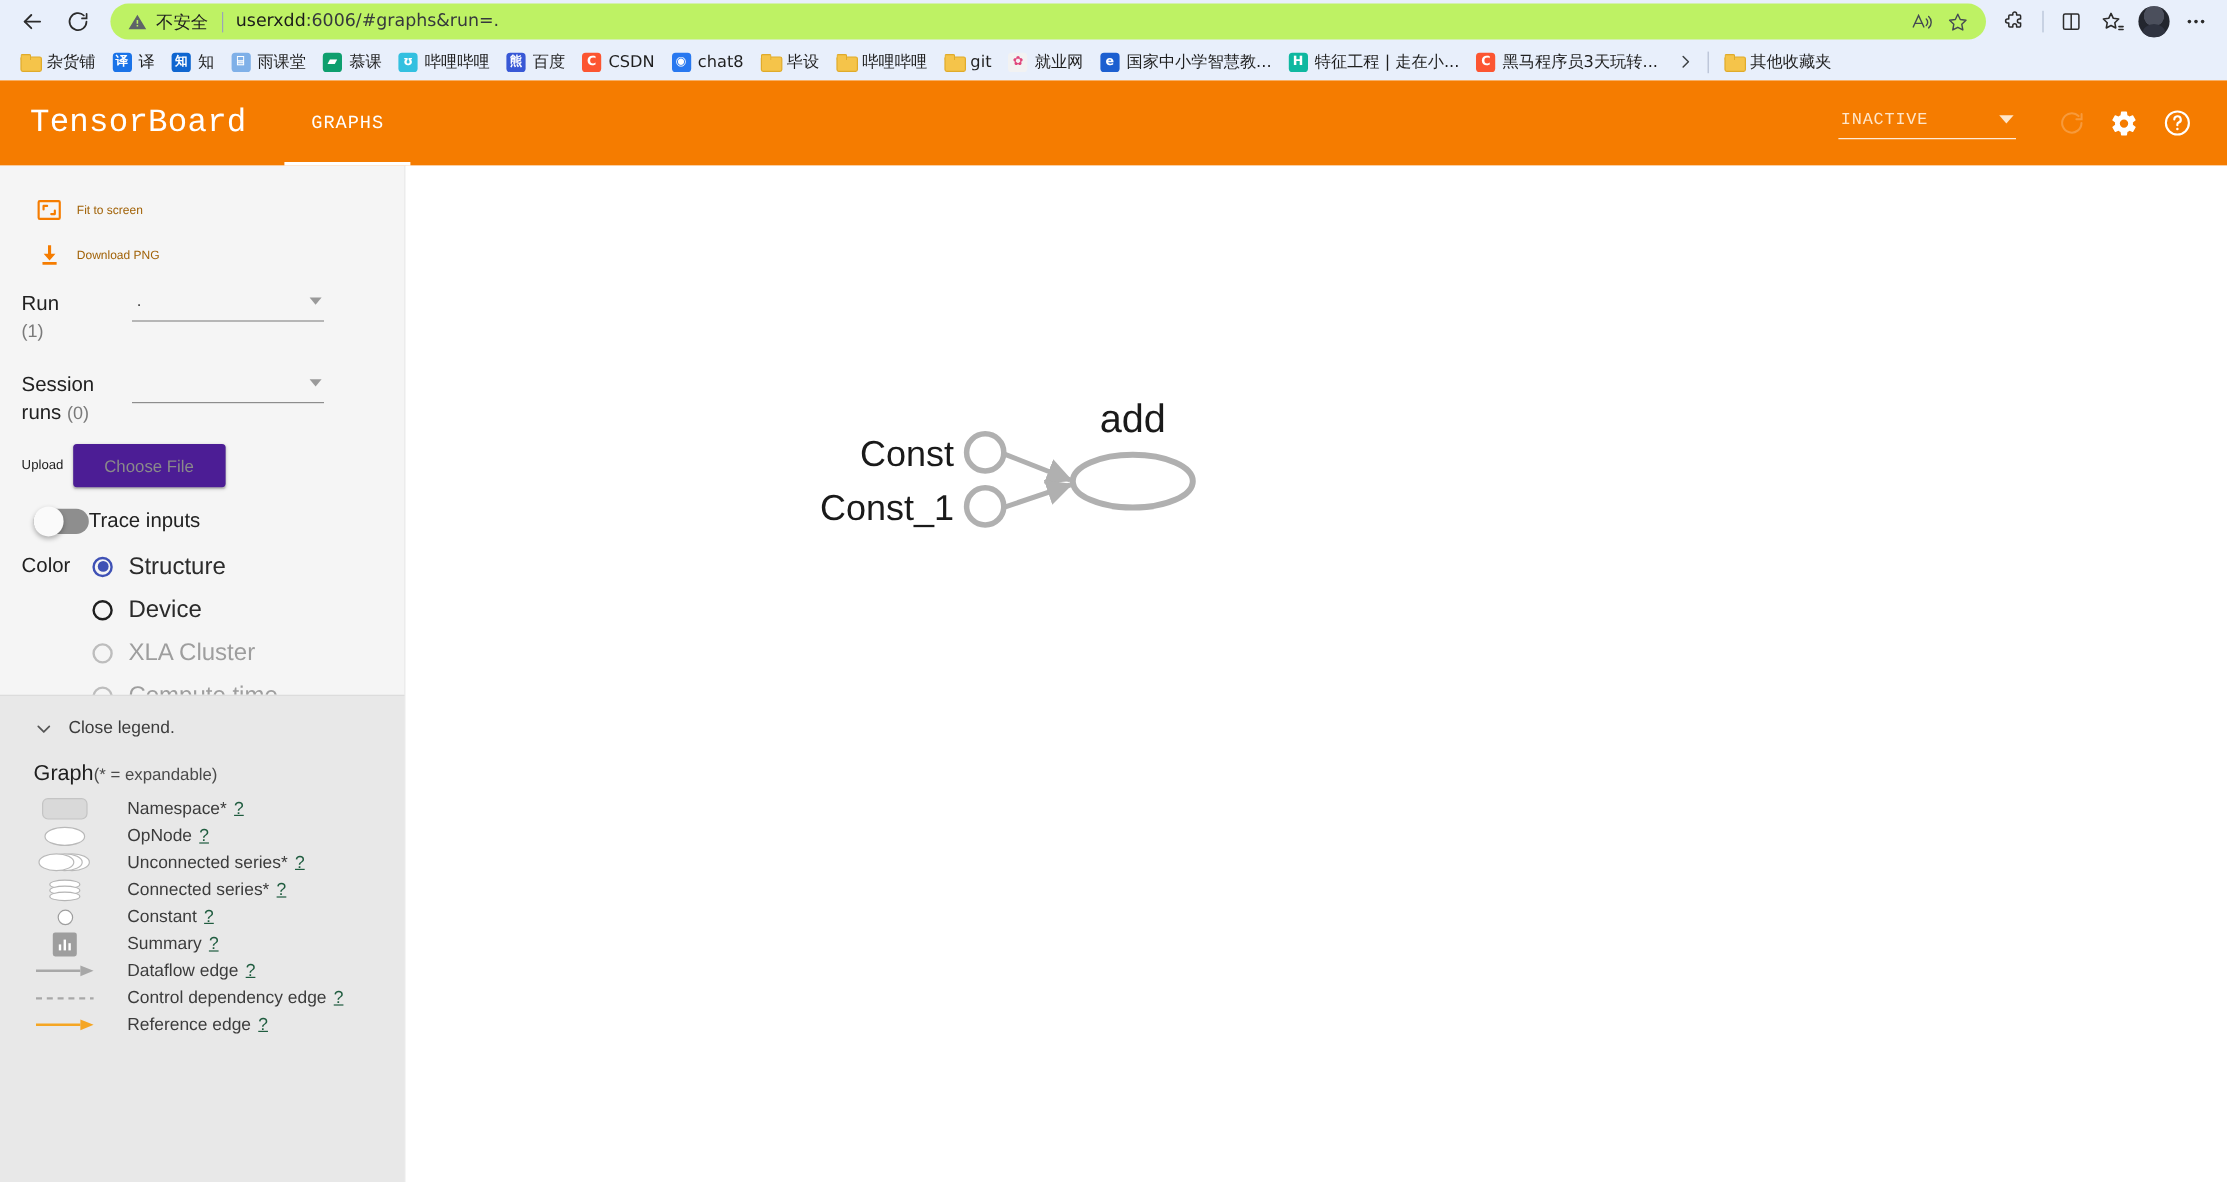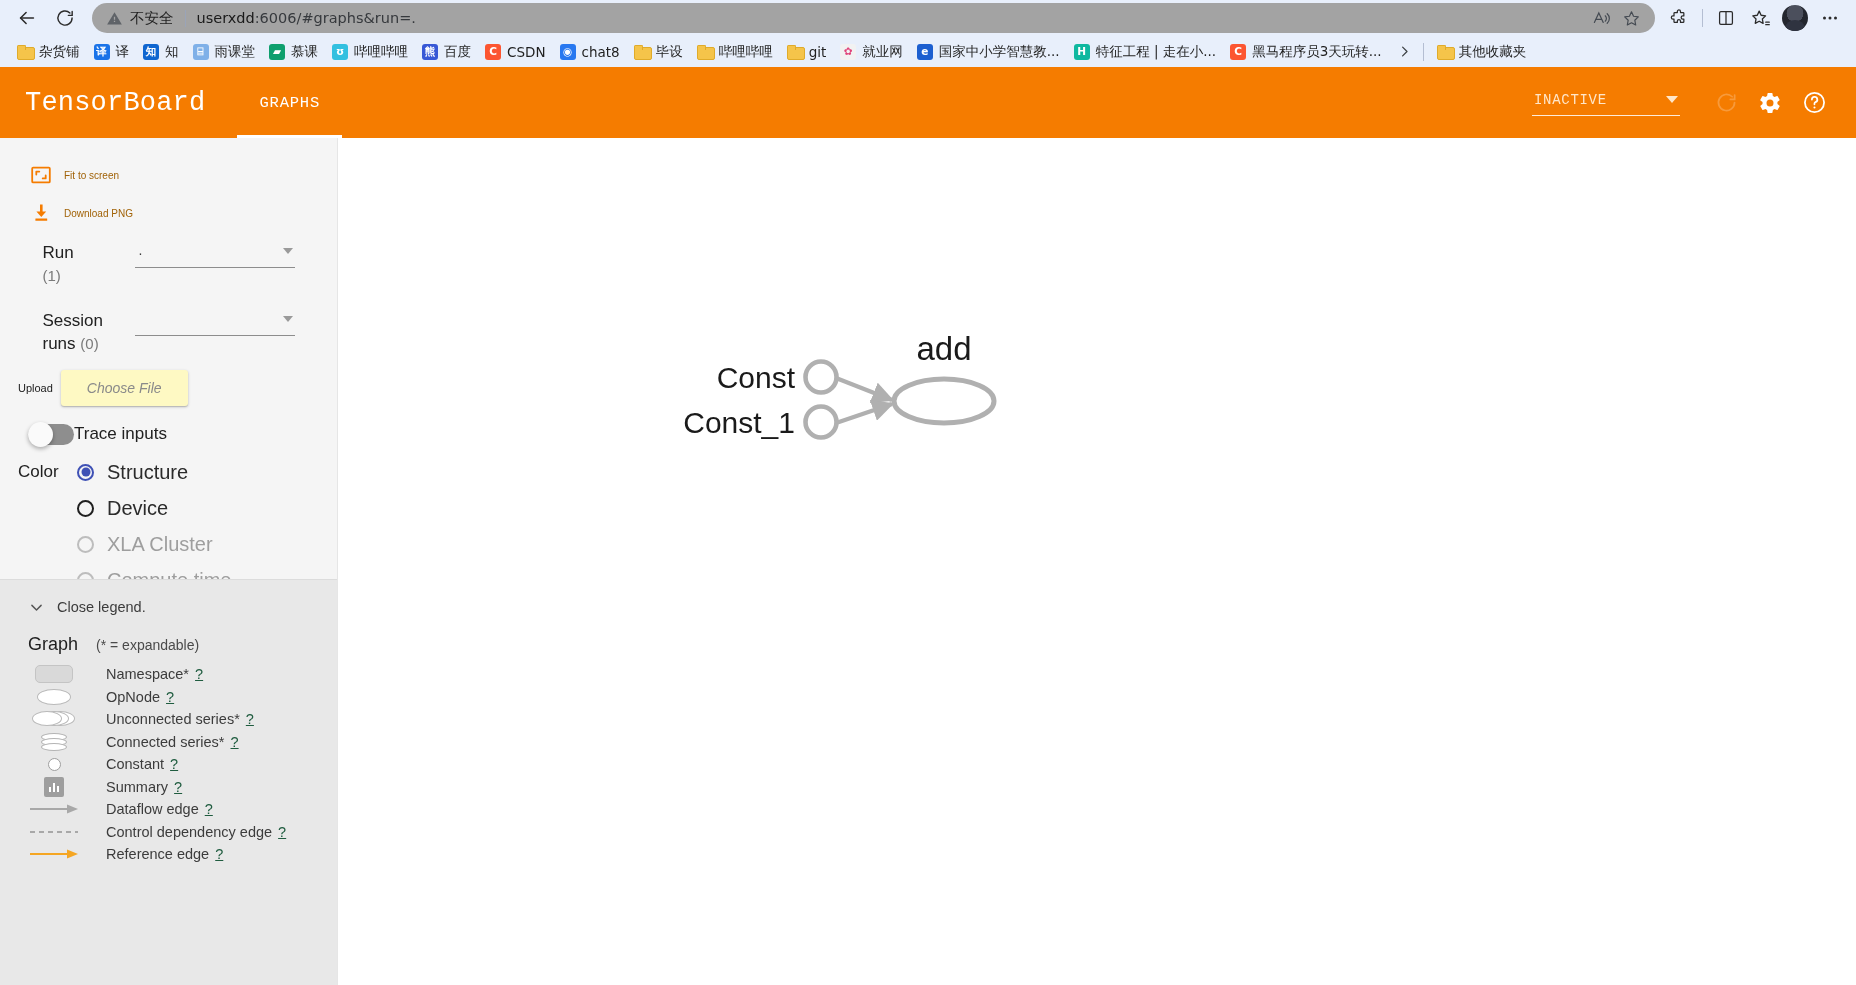--- a/index.html
+++ b/index.html
@@ -28,21 +28,21 @@
     display: flex; align-items: center; justify-content: center;
     border-radius: 5px;
     color: #2b2b2b;
     flex: none;
   }
   .nav-btn svg { display:block; }
 
   .omnibox {
     flex: 1;
     height: 30px;
-    background: #a3a3a3;
+    background: #bef264;
     border-radius: 15px;
     display: flex;
     align-items: center;
     padding: 0 10px 0 14px;
     margin-left: 6px;
     min-width: 0;
     position: relative;
   }
   .omnibox .warn-icon { display:flex; align-items:center; flex:none; }
   .omnibox .not-secure {
@@ -245,21 +245,20 @@
     height: 38px;
   }
   .icon-box { width: 46px; flex:none; display:flex; align-items:center; justify-content:center; }
   .side-label { font-size: 10px; color: #a16207; }
 
   .ctrl-row {
     display: flex;
     align-items: flex-start;
     padding: 10px 18px 0 18px;
     gap: 10px;
-    justify-content: center;
   }
   .ctrl-title { font-size: 17px; color: #212121; line-height: 1.35; width: 82px; flex:none; }
   .ctrl-title .count { color: #7a7a7a; font-size: 15px; }
   .mat-select {
     flex: 1;
     border-bottom: 1px solid #8d8d8d;
     height: 26px;
     display: flex;
     align-items: flex-start;
     justify-content: space-between;
@@ -273,29 +272,28 @@
     border-left: 5px solid transparent;
     border-right: 5px solid transparent;
     border-top: 6px solid #9a9a9a;
     margin-top: 6px;
   }
   .upload-row {
     display:flex; align-items:center; padding: 14px 18px 0 18px; gap: 8px;
   }
   .upload-label { font-size: 11px; color:#212121; }
   .file-btn {
-    background: #fef9c3;
+    background: #4c1d95;
     border: none;
     border-radius: 3px;
     box-shadow: 0 1px 3px rgba(0,0,0,.22), 0 1px 1px rgba(0,0,0,.12);
     color: #8a8a8a;
     font-size: 14px;
     padding: 10px 26px;
     font-family: "Liberation Sans", sans-serif;
-    font-style: italic;
   }
   .toggle-row { display:flex; align-items:center; padding: 18px 18px 0 28px; }
   .switch {
     width: 46px; height: 21px;
     background: #8e8e8e;
     border-radius: 11px;
     position: relative;
     flex: none;
   }
   .switch .knob {
@@ -340,21 +338,21 @@
     padding: 14px 0 0 0;
     overflow: hidden;
   }
   .legend-close {
     display:flex; align-items:center; gap:12px;
     padding: 0 18px 0 28px;
     font-size: 14.5px; color: #3c3c3c;
     height: 26px;
   }
   .legend-head {
-    display:flex; align-items: baseline; gap: 18px;
+    display:flex; align-items: baseline; 
     padding: 14px 6px 8px 28px;
   }
   .legend-head .g { font-size: 18px; color: #1f1f1f; }
   .legend-head .hint { font-size: 14px; color: #4a4a4a; }
   .legend-item {
     display: flex; align-items: center;
     height: 22.5px;
     padding: 0 18px 0 18px;
     gap: 16px;
   }

